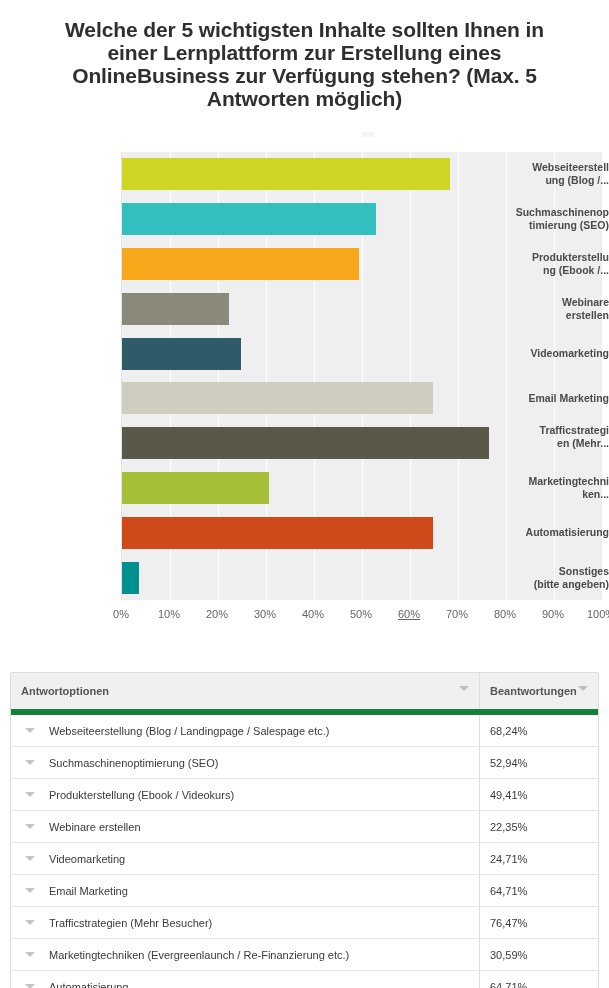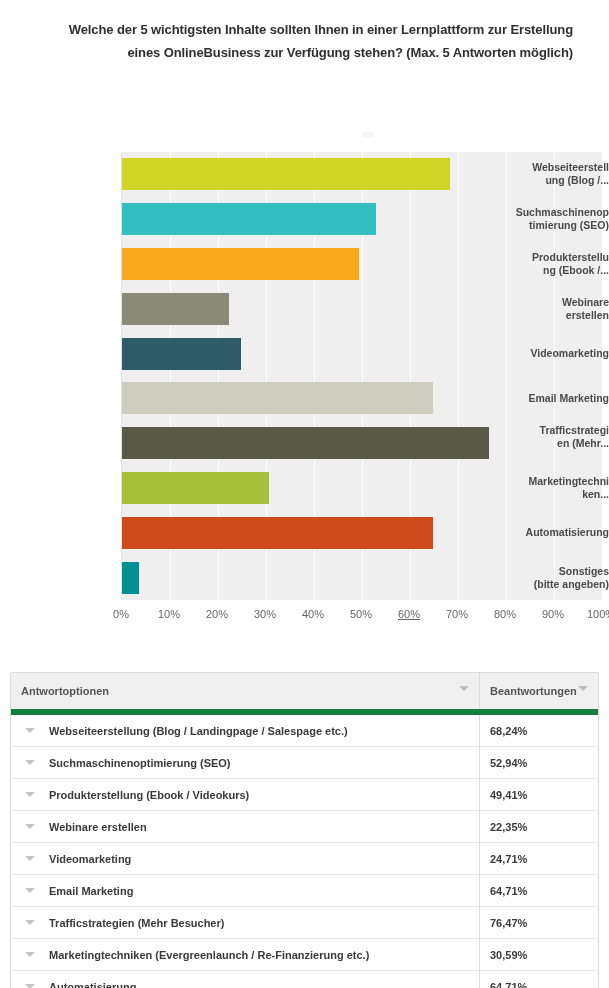--- a/index.html
+++ b/index.html
@@ -16,25 +16,25 @@
   }
   #page {
     position: relative;
     width: 609px;
     height: 988px;
   }
 
   
   .chart-title {
     position: absolute;
-    left: 64px;
+    left: 50px;
     top: 18px;
     width: 509px;
-    text-align: right;
-    font-size: 13px;
+    text-align: center;
+    font-size: 21px;
     font-weight: bold;
     line-height: 23px;
     color: #2f2f2f;
     letter-spacing: -0.1px;
   }
 
   
   .chart-wrap {
     position: absolute;
     left: 0;
@@ -129,21 +129,21 @@
     position: absolute;
     right: 10px;
     top: 13px;
     width: 0; height: 0;
     border-left: 5px solid transparent;
     border-right: 5px solid transparent;
     border-top: 5px solid #bdbdbd;
   }
   table.resp td {
     font-size: 11px;
-    font-weight: bold;
+    font-weight: normal;
     color: #3a3a3a;
     padding: 8px 10px;
     border-bottom: 1px solid #e6e6e6;
     height: 15px;
     vertical-align: middle;
   }
   table.resp td.c-opt { position: relative; padding-left: 38px; }
   table.resp td.c-val { border-left: 1px solid #dcdcdc; }
   .row-caret {
     position: absolute;

